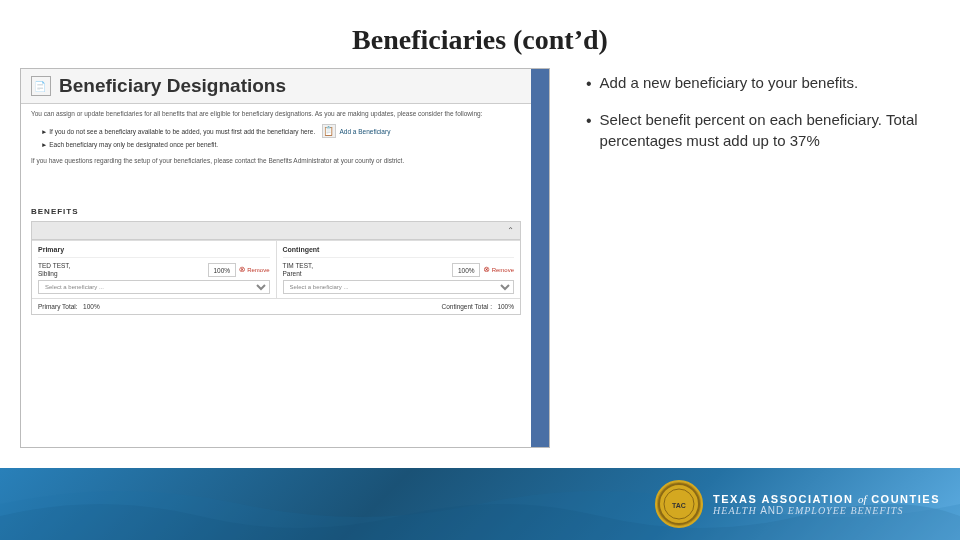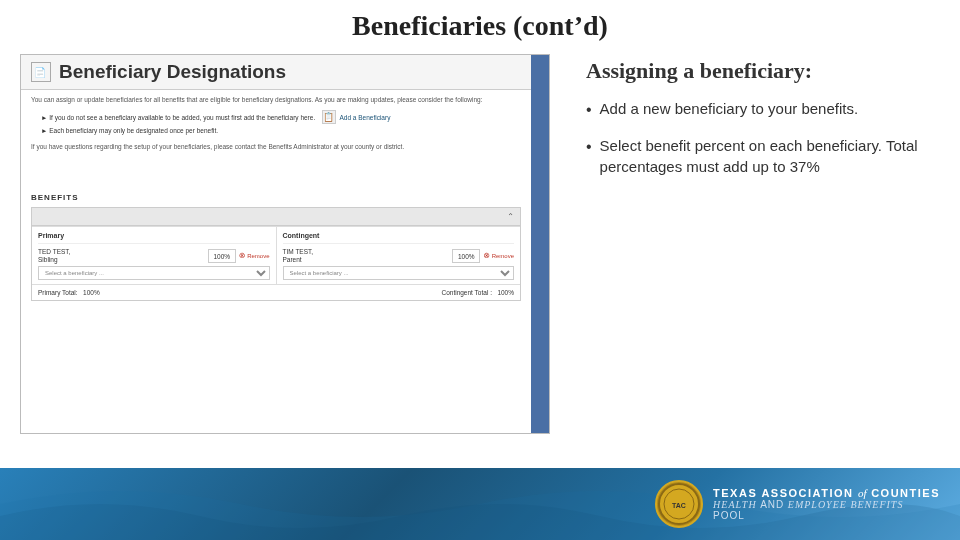--- a/index.html
+++ b/index.html
@@ -10,21 +10,21 @@
       background: #fff;
       overflow: hidden;
       position: relative;
     }
 
     
     .page-title {
       text-align: center;
       font-size: 28px;
       font-weight: bold;
-      padding: 10px 0 8px 0;
+      padding: 24px 0 8px 0;
       color: #222;
       font-family: Georgia, serif;
     }
 
     
     .main-content {
       display: flex;
       flex-direction: row;
       height: 430px;
       padding: 0 10px;
@@ -452,21 +452,20 @@
         <div class="red-arrow" style="position:relative; margin-top:2px; display:flex; align-items:center; justify-content:flex-end; padding-right: 30px;">
           
           
         </div>
 
       </div>
     </div>
   </div>
 
   <div class="right-panel">
-    <div class="assigning-title">Assigning a beneficiary:</div>
     <ul class="bullet-list">
       <li>
         <span class="bullet-dot">•</span>
         <span>Add a new beneficiary to your benefits.</span>
       </li>
       <li>
         <span class="bullet-dot">•</span>
         <span>Select benefit percent on each beneficiary. Total percentages must add up to 37%</span>
       </li>
     </ul>
@@ -487,16 +486,15 @@
       <svg width="44" height="44" viewBox="0 0 44 44">
         <circle cx="22" cy="22" r="20" fill="#d4a820" stroke="#8b6914" stroke-width="2"></circle>
         <circle cx="22" cy="22" r="15" fill="none" stroke="#8b6914" stroke-width="1"></circle>
         <text x="22" y="26" text-anchor="middle" font-size="7" fill="#333" font-weight="bold">TAC</text>
       </svg>
     </div>
 
     <div class="footer-text-block">
       <span class="footer-org-name">Texas Association <span style="font-style:italic; font-family: Georgia, serif; text-transform:none; letter-spacing:0; font-weight:normal; font-size:11px;">of</span> Counties</span>
       <span class="footer-org-sub">Health <span style="font-family:Arial; font-style:normal;">and</span> Employee Benefits</span>
-      <span class="footer-org-sub2">Pool</span>
     </div>
   </div>
 </div>
 
 </body></html>

